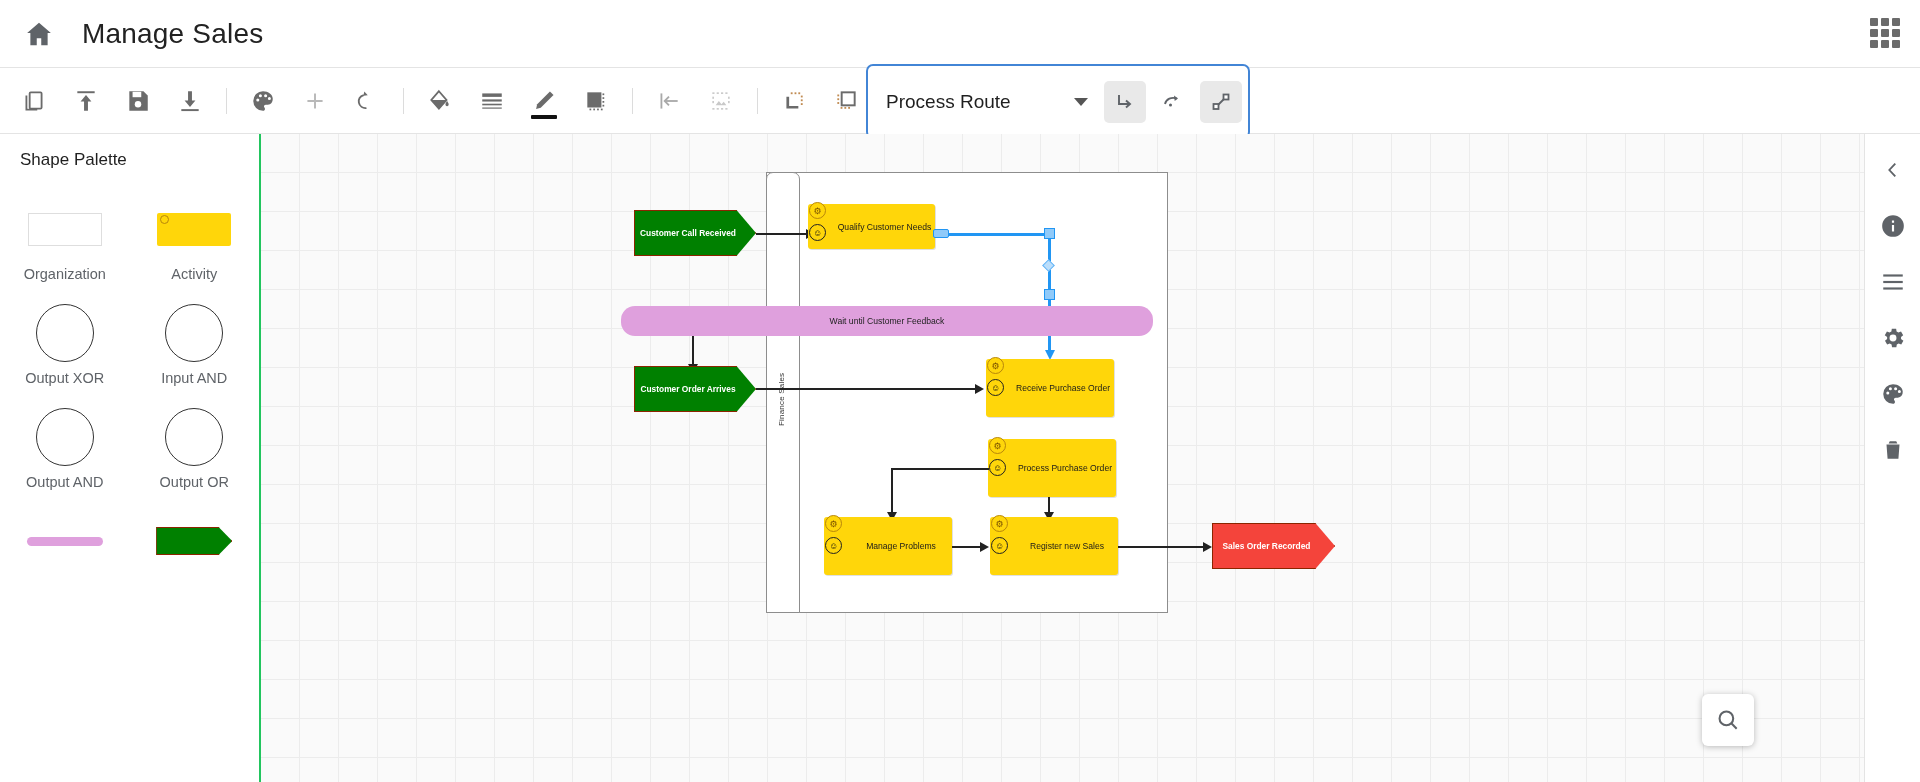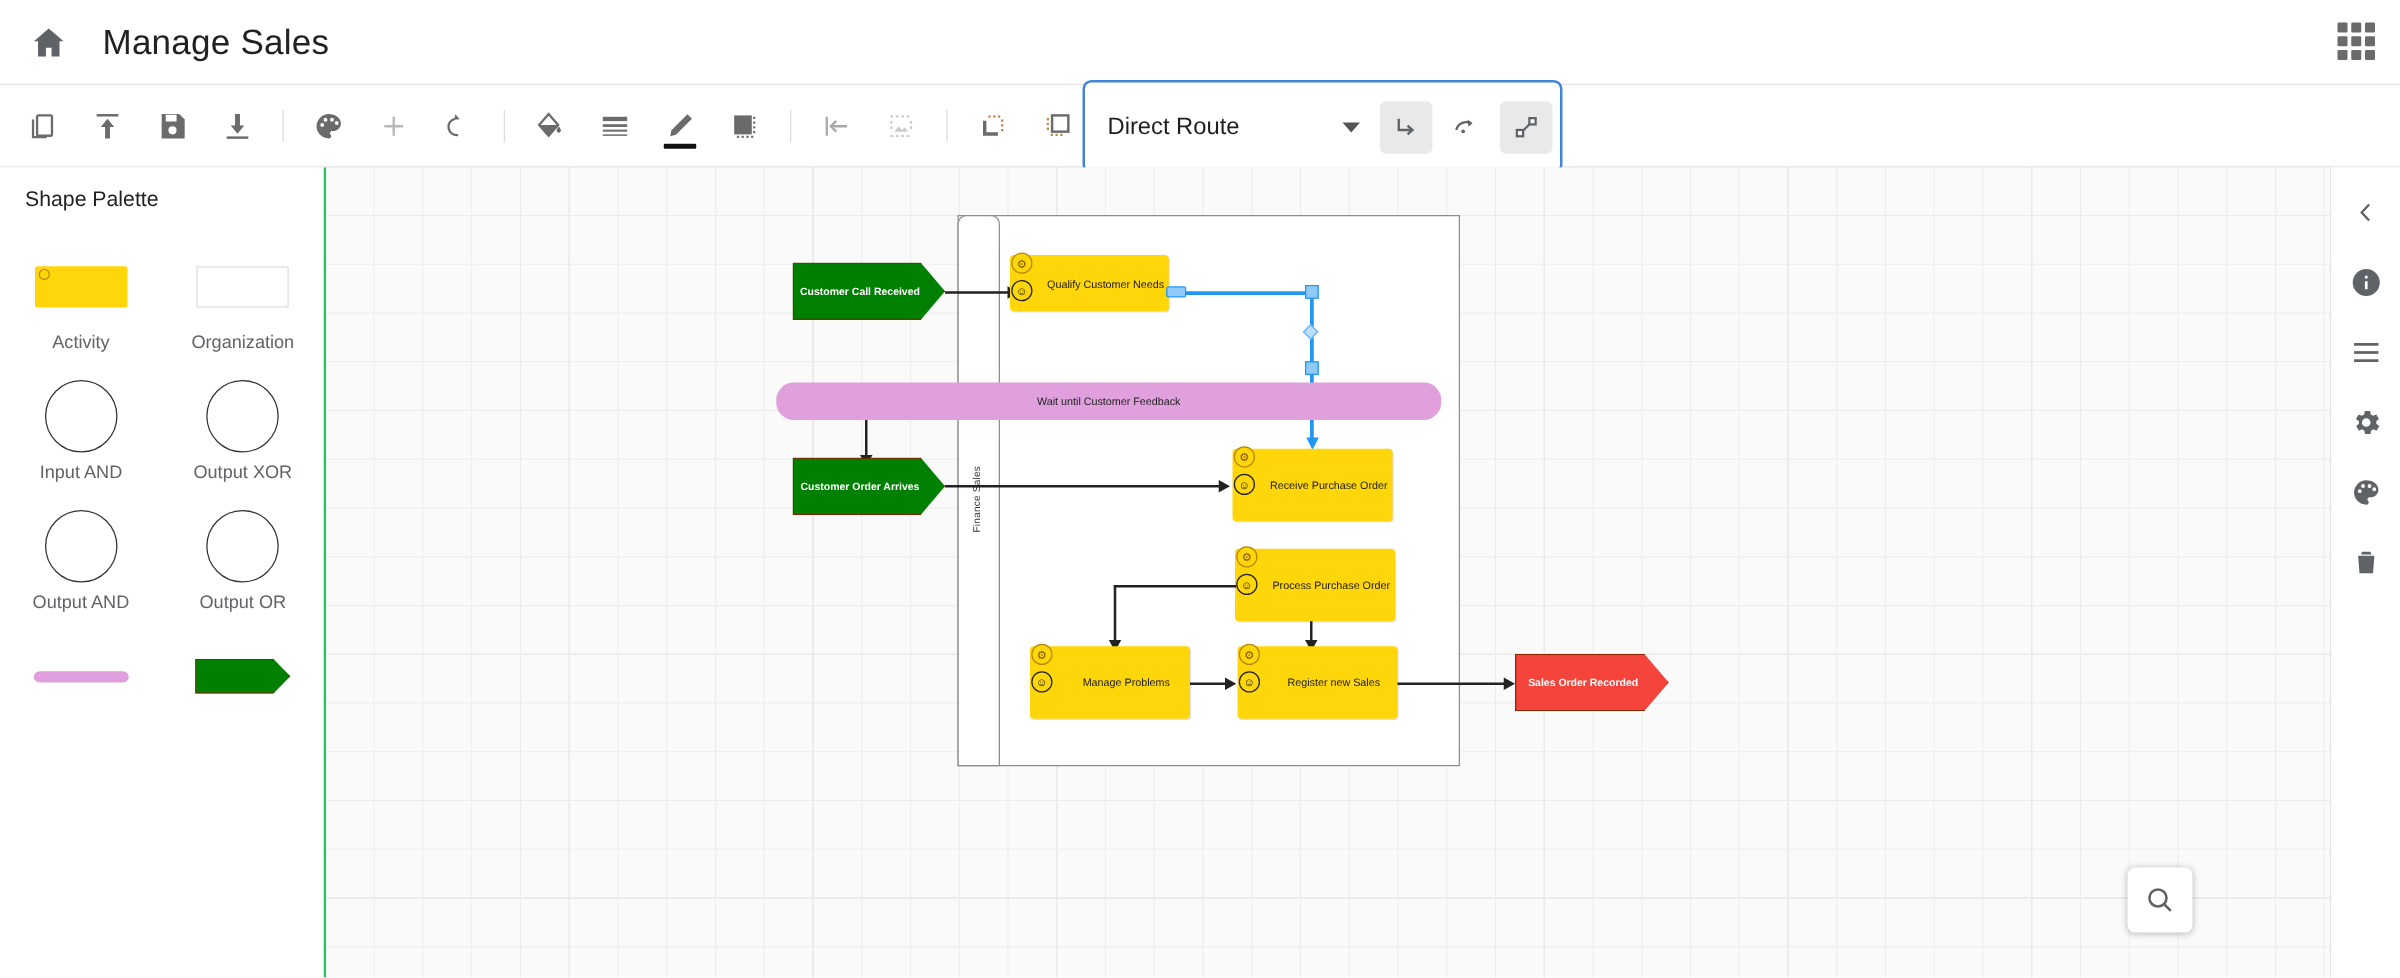--- a/index.html
+++ b/index.html
@@ -288,21 +288,21 @@
         <rect x="14" y="17.5" width="1.7" height="1.7"></rect>
       </g>
       <rect x="8" y="4" width="12" height="12" fill="none" stroke="#6b6b6b" stroke-width="1.8"></rect>
     </svg>
   </div>
 
   <div class="tb-sep"></div>
 
   <div class="route-panel">
     <div class="route-select">
-      <span class="route-select-label">Direct Route</span>
+      <span class="route-select-label">Process Route</span>
       <span class="caret"></span>
     </div>
     <div class="route-btn active">
       <svg width="24" height="24" viewBox="0 0 24 24" fill="none" stroke="#5f6368" stroke-width="1.9">
         <path d="M6 5v9h10"></path>
           <path d="M13 10.5l4 3.5-4 3.5" fill="none"></path>
       </svg>
     </div>
     <div class="route-btn">
       <svg width="24" height="24" viewBox="0 0 24 24" fill="none" stroke="#5f6368" stroke-width="1.8">
@@ -322,46 +322,46 @@
 </div>
 
 <div class="body-wrap">
 
   <div class="palette">
     <div class="palette-title">Shape Palette</div>
     <div class="palette-grid">
 
       <div class="pal-item">
         <div class="pal-shape">
+            <div class="sh-org"></div>
+          </div>
+        <div class="pal-label">Organization</div>
+      </div>
+
+      <div class="pal-item">
+        <div class="pal-shape">
           <div class="sh-activity">
               <span class="mini"></span>
             </div>
         </div>
         <div class="pal-label">Activity</div>
       </div>
 
       <div class="pal-item">
         <div class="pal-shape">
-            <div class="sh-org"></div>
-          </div>
-        <div class="pal-label">Organization</div>
-      </div>
-
-      <div class="pal-item">
-        <div class="pal-shape">
             <div class="sh-circle"></div>
           </div>
+        <div class="pal-label">Output XOR</div>
+      </div>
+
+      <div class="pal-item">
+        <div class="pal-shape">
+            <div class="sh-circle"></div>
+          </div>
         <div class="pal-label">Input AND</div>
-      </div>
-
-      <div class="pal-item">
-        <div class="pal-shape">
-            <div class="sh-circle"></div>
-          </div>
-        <div class="pal-label">Output XOR</div>
       </div>
 
       <div class="pal-item">
         <div class="pal-shape">
             <div class="sh-circle"></div>
           </div>
         <div class="pal-label">Output AND</div>
       </div>
 
       <div class="pal-item">

